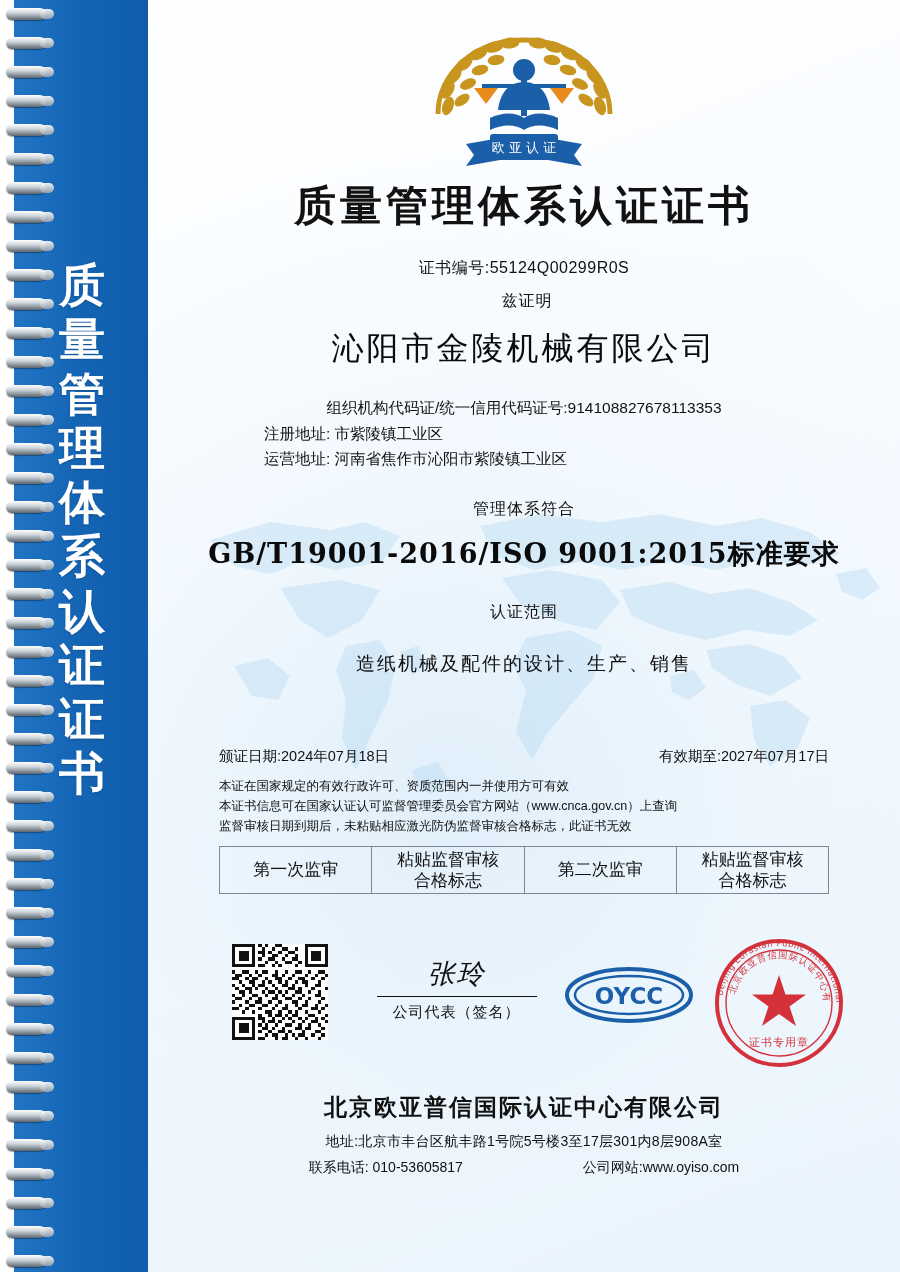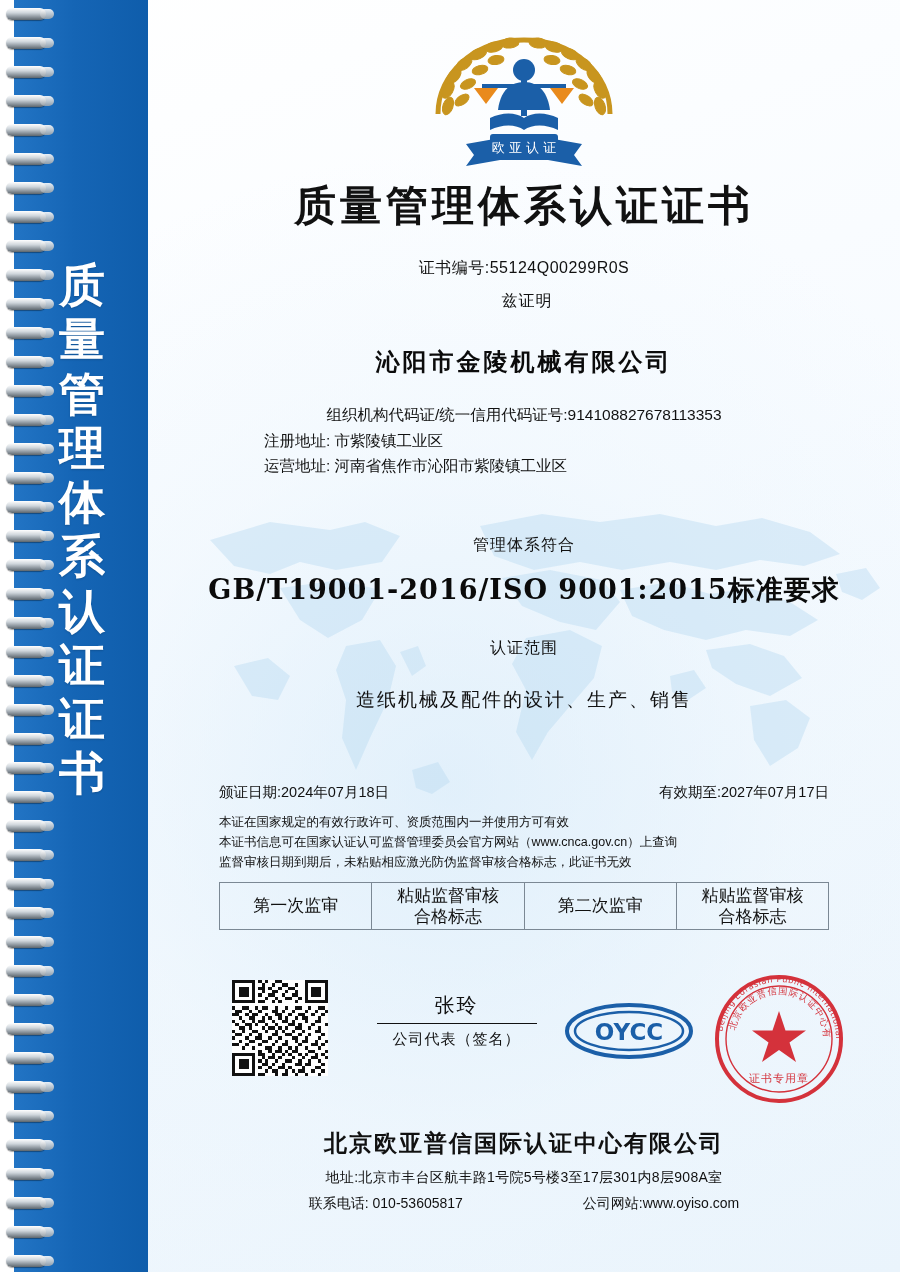--- a/index.html
+++ b/index.html
@@ -123,41 +123,41 @@
     letter-spacing: .5px;
   }
   .hereby {
     margin-top: 12px;
     font-size: 16px;
     color: #111;
     letter-spacing: 1px;
     padding-left: 6px;
   }
   .company {
-    margin-top: 34px;
-    font-size: 24px;
-    font-weight: bold;
+    margin-top: 15px;
+    font-size: 32px;
+    font-weight: normal;
     color: #0b0b0b;
     letter-spacing: 3px;
     font-family: "DejaVu Serif", serif;
   }
 
   .info-block {
     margin: 24px auto 0;
     width: 520px;
     text-align: left;
     font-size: 15.5px;
     line-height: 1.65;
     color: #111;
   }
   .info-block .row { white-space: nowrap; }
   .info-block .row.center { text-align: center; }
 
   .conform {
-    margin-top: 56px;
+    margin-top: 27px;
     font-size: 16px;
     color: #111;
     letter-spacing: 1px;
   }
   .standard {
     margin-top: 16px;
     font-size: 27px;
     font-weight: bold;
     color: #0b0b0b;
     font-family: "DejaVu Serif", serif;
@@ -228,21 +228,22 @@
   }
   .sign-area {
     position: absolute;
     left: 170px;
     top: 28px;
     width: 185px;
     text-align: center;
   }
   .sign-name {
     font-family: "DejaVu Serif", serif;
-    font-size: 20px;
+    font-size: 27px;
+    font-style: italic;
     color: #111;
     letter-spacing: 2px;
     padding-bottom: 2px;
   }
   .sign-line {
     width: 160px;
     height: 1px;
     background: #111;
     margin: 2px auto 6px;
   }

